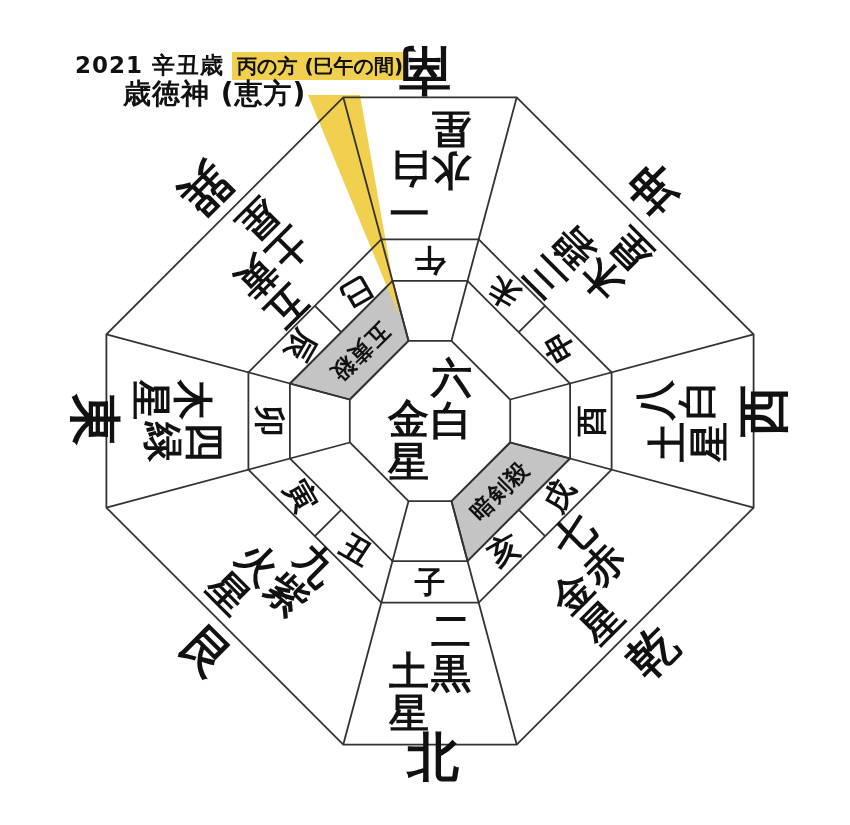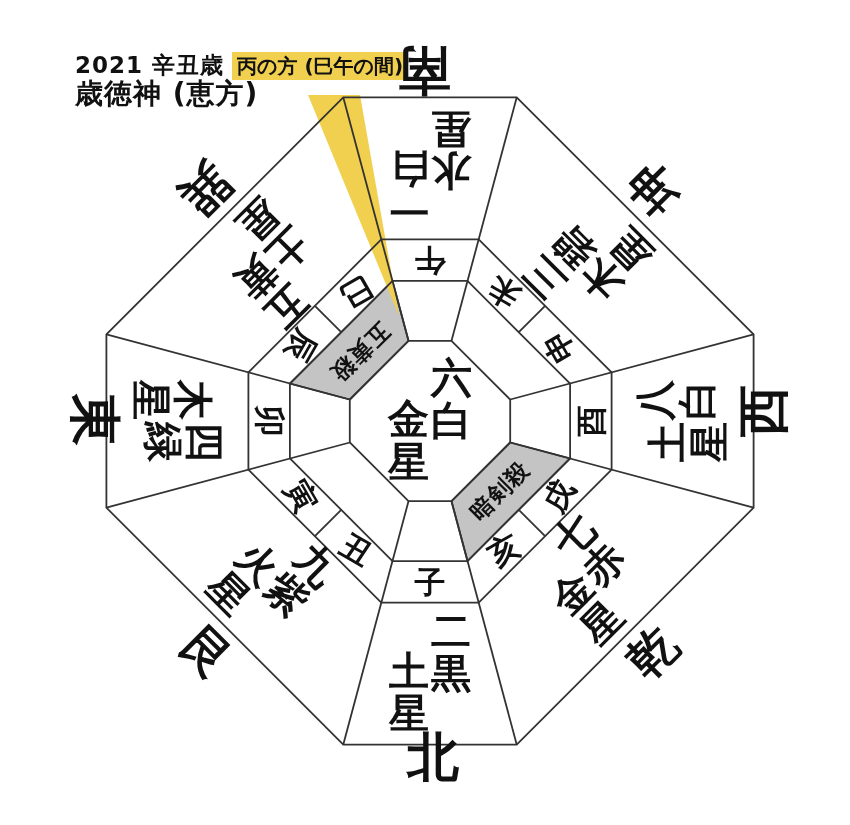--- a/index.html
+++ b/index.html
@@ -5,21 +5,21 @@
   html,body{margin:0;padding:0;background:#ffffff;}
   #stage{
     position:relative;width:850px;height:825px;background:#ffffff;overflow:hidden;
     font-family:"DejaVu Sans",sans-serif;color:#111;
   }
   #chart-svg{position:absolute;left:0;top:0;}
   .hdr{position:absolute;left:75px;top:52px;line-height:1.15;white-space:nowrap;}
   .hdr-year{font-size:23px;font-weight:900;letter-spacing:1px;}
   .hdr-hl{font-size:20px;font-weight:900;padding:2px 5px;margin-left:8px;}
   .hdr-kana{font-size:13px;font-weight:700;letter-spacing:4px;margin-top:4px;}
-  .hdr-title{font-size:28px;font-weight:900;letter-spacing:1px;margin-top:0px;}
+  .hdr-title{font-size:28px;font-weight:900;letter-spacing:1px;margin-top:0px;margin-left:48px;}
   .lbl{
     position:absolute;transform:translate(-50%,-50%);
     font-weight:900;white-space:nowrap;line-height:1;text-align:center;
   }
   .star-block{display:flex;gap:2px;font-weight:900;}
   .star-col div{line-height:1.06;}
   .kill{font-weight:900;letter-spacing:1px;}
 </style>
 </head>
 <body>

